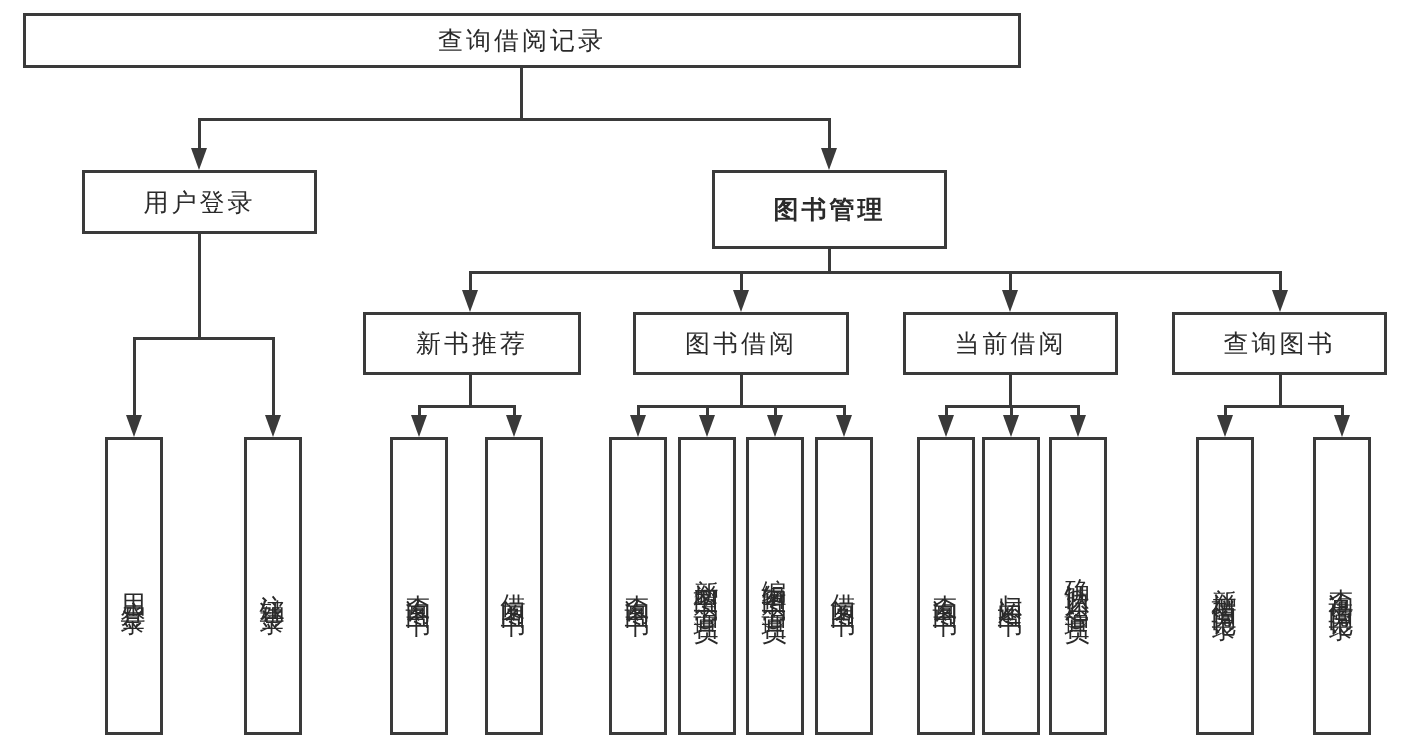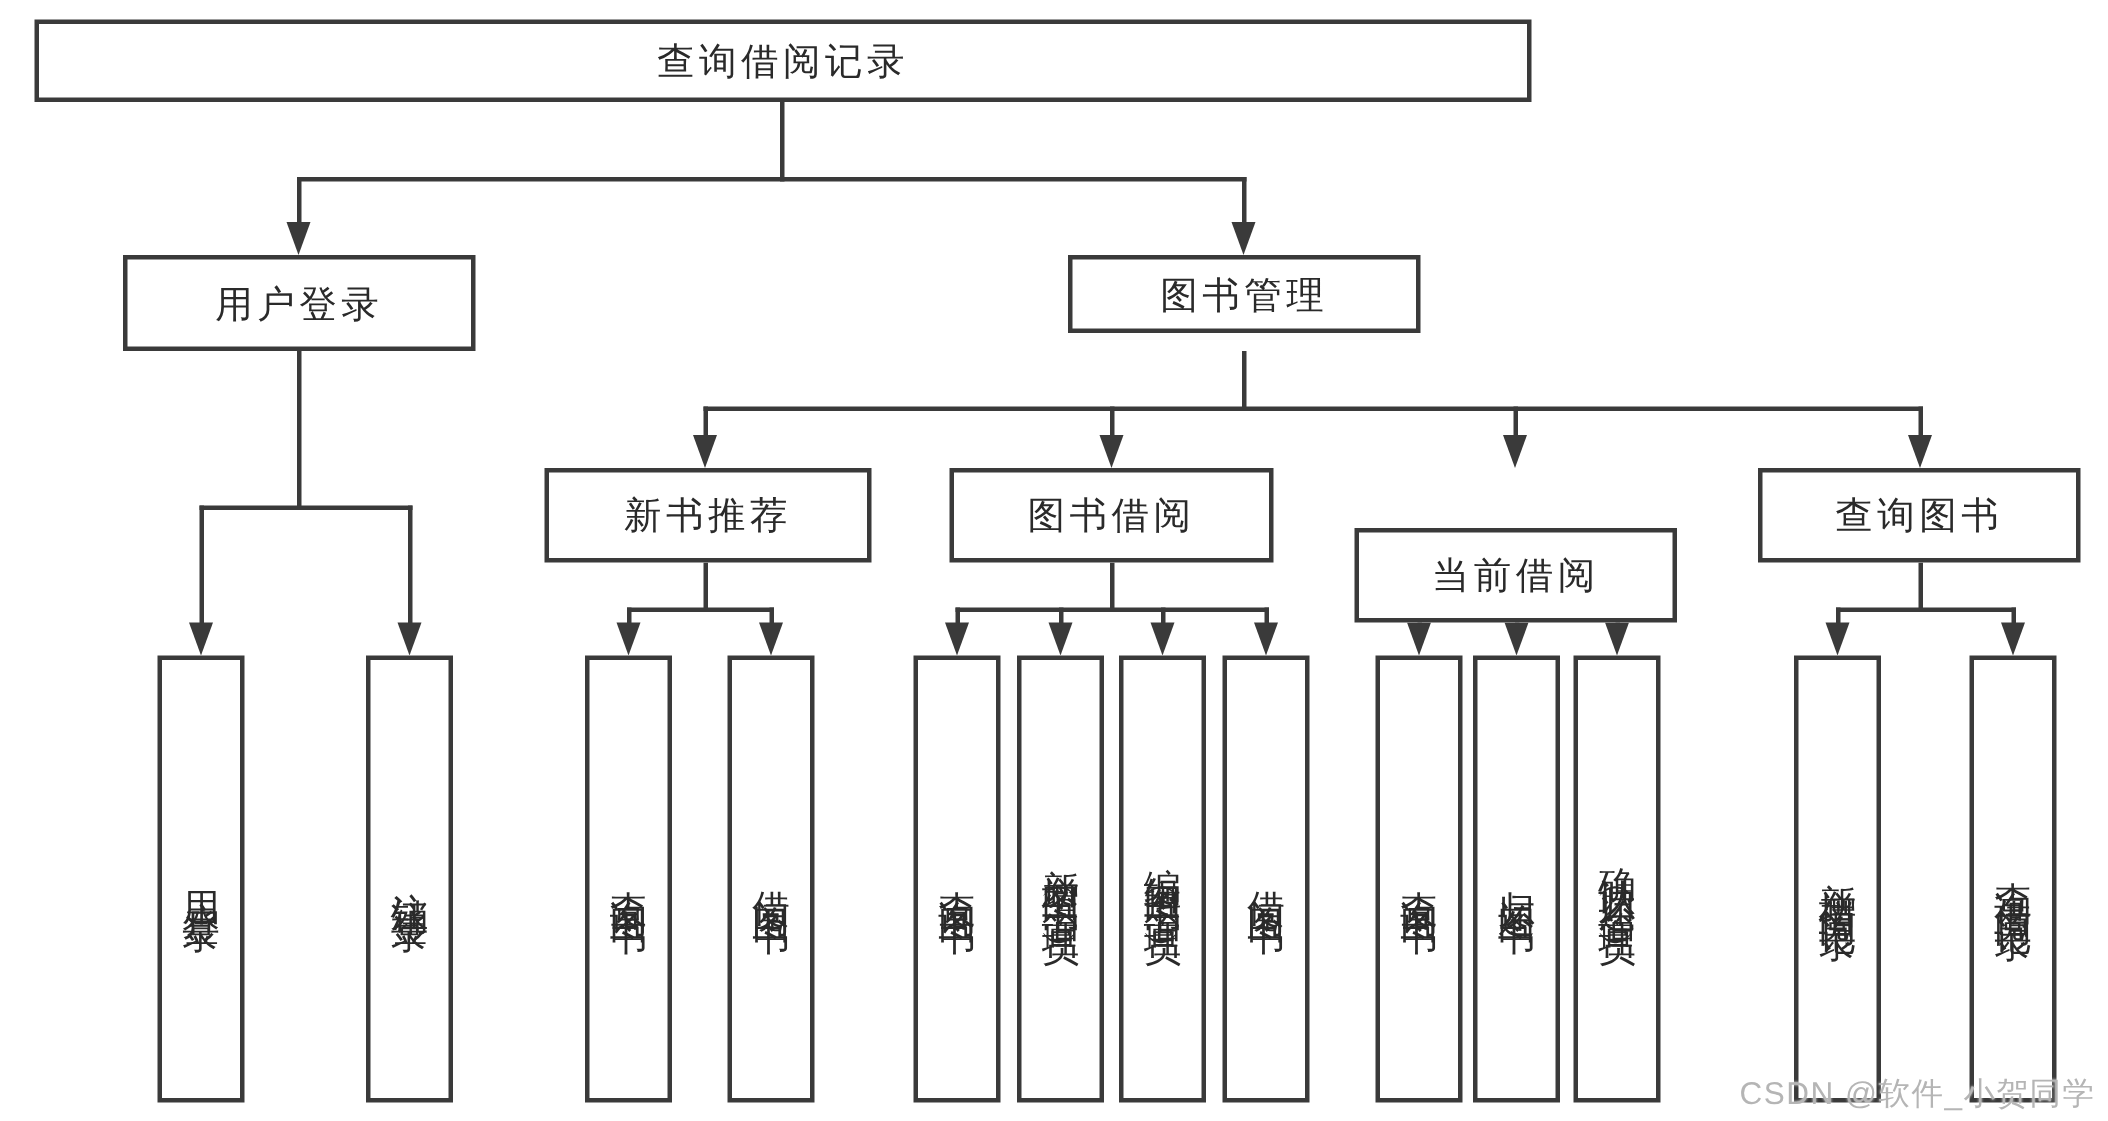--- a/index.html
+++ b/index.html
@@ -55,21 +55,20 @@
     letter-spacing:1px;
     color:#b5b5b5;
     text-shadow:0 0 2px #ffffff;
     z-index:20;
   }
 </style>
 </head>
 <body>
 
 <div id="diagram">
-  <div class="watermark">CSDN @软件_小贺同学</div>
 <div class="cline" style="left: 519.5px; top: 68px; width: 3px; height: 53px;"></div>
     <div class="cline" style="left: 197.5px; top: 118px; width: 633px; height: 3px;"></div>
     <div class="cline" style="left: 197.5px; top: 118px; width: 3px; height: 34px;"></div>
     <div class="arrowhead" style="left: 191px; top: 148px;"></div>
     <div class="cline" style="left: 827.5px; top: 118px; width: 3px; height: 34px;"></div>
     <div class="arrowhead" style="left: 821px; top: 148px;"></div>
     <div class="cline" style="left: 197.5px; top: 234px; width: 3px; height: 106px;"></div>
     <div class="cline" style="left: 132.5px; top: 337px; width: 142px; height: 3px;"></div>
     <div class="cline" style="left: 132.5px; top: 337px; width: 3px; height: 82px;"></div>
     <div class="arrowhead" style="left: 126px; top: 415px;"></div>
@@ -114,30 +113,30 @@
     <div class="cline" style="left: 1223.5px; top: 405px; width: 3px; height: 14px;"></div>
     <div class="arrowhead" style="left: 1217px; top: 415px;"></div>
     <div class="cline" style="left: 1340.5px; top: 405px; width: 3px; height: 14px;"></div>
     <div class="arrowhead" style="left: 1334px; top: 415px;"></div>
     <div class="node" style="left: 23px; top: 13px; width: 998px; height: 55px;">
       <span class="node-label">查询借阅记录</span>
     </div>
     <div class="node" style="left: 82px; top: 170px; width: 235px; height: 64px;">
       <span class="node-label">用户登录</span>
     </div>
-    <div class="node" style="left: 712px; top: 170px; width: 235px; height: 52px;">
+    <div class="node" style="left: 712px; top: 170px; width: 235px; height: 79px; font-weight: bold;">
       <span class="node-label">图书管理</span>
     </div>
     <div class="node" style="left: 633px; top: 312px; width: 216px; height: 63px;">
       <span class="node-label">图书借阅</span>
     </div>
     <div class="node" style="left: 363px; top: 312px; width: 218px; height: 63px;">
       <span class="node-label">新书推荐</span>
     </div>
-    <div class="node" style="left: 903px; top: 312px; width: 215px; height: 63px; margin-top: 40px;">
+    <div class="node" style="left: 903px; top: 312px; width: 215px; height: 63px;">
       <span class="node-label">当前借阅</span>
     </div>
     <div class="node" style="left: 1172px; top: 312px; width: 215px; height: 63px;">
       <span class="node-label">查询图书</span>
     </div>
     <div class="node vert" style="left: 105px; top: 437px; width: 58px; height: 298px;">
       <span class="node-label">用户登录</span>
     </div>
     <div class="node vert" style="left: 244px; top: 437px; width: 58px; height: 298px;">
       <span class="node-label">注销登录</span>

